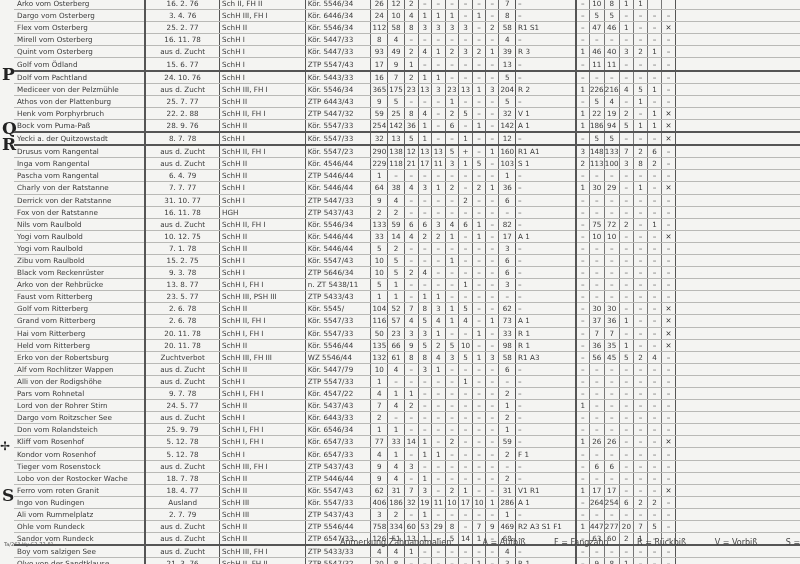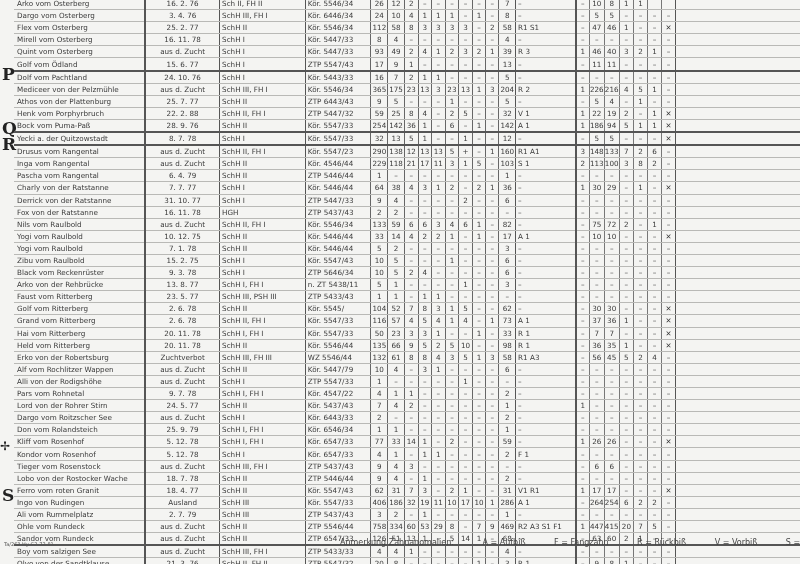--- a/index.html
+++ b/index.html
@@ -1146,21 +1146,21 @@
           <td class="n">53</td>
           <td class="n">29</td>
           <td class="n">8</td>
           <td class="n">–</td>
           <td class="n">7</td>
           <td class="n">9</td>
           <td class="sum">469</td>
           <td class="teeth">R2 A3 S1 F1</td>
           <td class="c1">1</td>
           <td class="m">447</td>
-          <td class="m">415</td>
+          <td class="m">277</td>
           <td class="m">20</td>
           <td class="m">7</td>
           <td class="m">5</td>
           <td class="x">–</td>
           <td class="gap"></td>
         </tr>
         <tr>
           <td class="name">Sandor vom Rundeck</td>
           <td class="date">aus d. Zucht</td>
           <td class="perf">SchH II</td>

